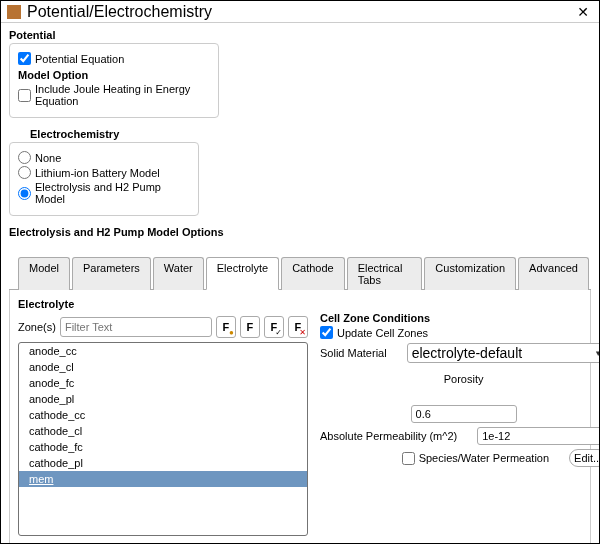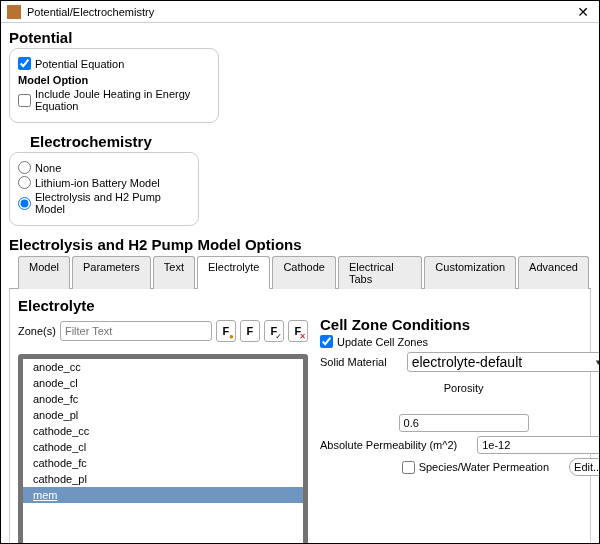--- a/index.html
+++ b/index.html
@@ -21,33 +21,33 @@
     padding: 0 6px;
     border-bottom: 1px solid #ccc;
     background: #fff;
   }
   .app-icon {
     width: 14px; height: 14px;
     background: #b87333;
     margin-right: 6px;
     display: inline-block;
   }
-  .title-text { flex: 1; font-size: 11px; }
+  .title-text { flex: 1; font-size: 16px; }
   .close-x { font-size: 14px; cursor: pointer; padding: 0 4px; }
   .content {
     padding: 6px 8px 4px 8px;
   }
   .section-title {
     font-weight: bold;
-    font-size: 15px;
+    font-size: 11px;
     margin-bottom: 2px;
   }
   .fieldset {
     border: 1px solid #ccc;
-    border-radius: 9px;
+    border-radius: 4px;
     padding: 6px 8px 8px 8px;
     margin-bottom: 6px;
   }
   .sub-label {
     font-weight: bold;
     margin-top: 4px;
     margin-bottom: 2px;
   }
   label.cb, label.rb {
     display: flex;
@@ -56,21 +56,21 @@
     margin: 2px 0;
     font-size: 11px;
   }
   input[type="checkbox"], input[type="radio"] {
     margin: 0;
     width: 13px; height: 13px;
   }
   .tabs {
     display: flex;
     border-bottom: 1px solid #aaa;
-    margin-top: 2px;
+    margin-top: 18px;
     padding-left: 9px;
   }
   .tab {
     padding: 4px 10px;
     border: 1px solid #aaa;
     border-bottom: none;
     border-radius: 3px 3px 0 0;
     background: #ececec;
     margin-right: 2px;
     font-size: 11px;
@@ -122,25 +122,25 @@
     cursor: pointer;
     position: relative;
   }
   .icon-btn .main-letter { font-weight: bold; }
   .icon-btn .sub {
     position: absolute;
     right: 1px; bottom: 0;
     font-size: 8px;
   }
   .listbox {
-    border: 5px solid #737373;
+    border: 1px solid #737373;
     border-radius: 3px;
     height: 194px;
     overflow: auto;
-    margin-top: 12px;
+    margin-top: 4px;
     background: #fff;
   }
   .list-item {
     padding: 1px 10px;
     font-size: 11px;
     line-height: 14px;
     cursor: pointer;
   }
   .list-item.selected {
     background: #6e96c0;
@@ -239,21 +239,21 @@
       <span>Electrolysis and H2 Pump Model</span>
     </label>
   </div>
 
   
   <div class="section-title" style="margin-top:4px;">Electrolysis and H2 Pump Model Options</div>
 
   <div class="tabs">
     <div class="tab">Model</div>
     <div class="tab">Parameters</div>
-    <div class="tab">Text</div>
+    <div class="tab">Water</div>
     <div class="tab active">Electrolyte</div>
     <div class="tab">Cathode</div>
     <div class="tab">Electrical Tabs</div>
     <div class="tab">Customization</div>
     <div class="tab">Advanced</div>
   </div>
 
   <div class="tab-panel">
     <div class="section-title">Electrolyte</div>
     <div class="panel-row">
@@ -297,21 +297,21 @@
           <span>Update Cell Zones</span>
         </label>
         <div class="form-row">
           <span class="lbl grow-lbl">Solid Material</span>
           <div class="select">
             <span>electrolyte-default</span>
           </div>
         </div>
         <div class="form-row" style="justify-content:flex-end; margin-top:10px;flex-direction:column;">
           <span class="lbl">Porosity</span>
-          <input class="text-input" style="width: 130px;" value="0.6">
+          <input class="text-input" style="width: 106px;" value="0.6">
         </div>
         <div class="form-row" style="justify-content:flex-end;">
           <span class="lbl">Absolute Permeability (m^2)</span>
           <input class="text-input" style="width: 130px;" value="1e-12">
         </div>
         <div class="form-row" style="justify-content:flex-end;">
           <label class="cb" style="margin:0;">
             <input type="checkbox" style="">
             <span>Species/Water Permeation</span>
           </label>

